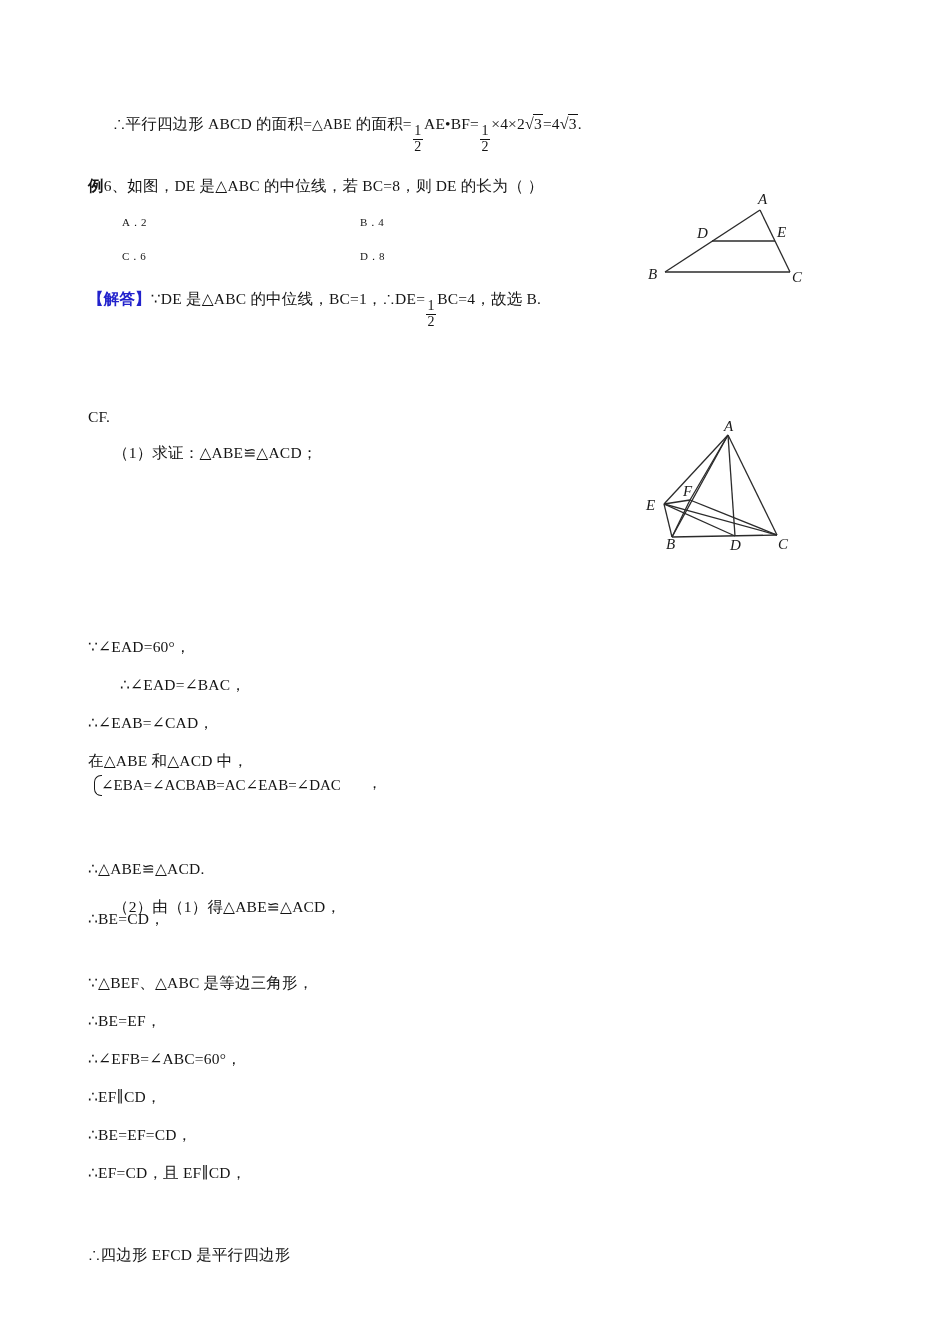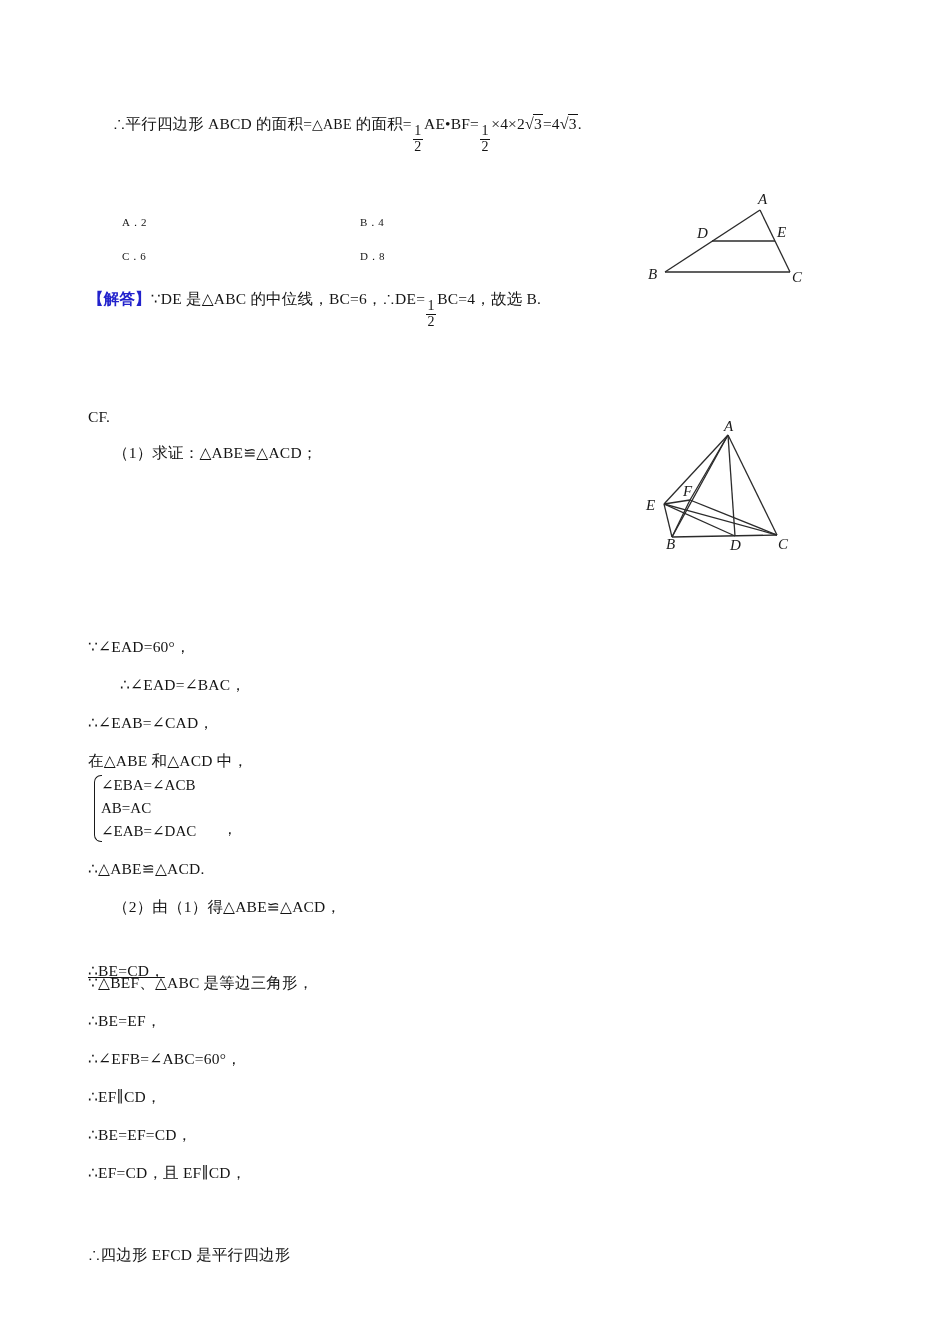--- a/index.html
+++ b/index.html
@@ -86,21 +86,21 @@
     content: "";
     position: absolute;
     left: 6px; top: 1px; bottom: 1px;
     width: 7px;
     border: 1.3px solid #1a1a1a;
     border-right: none;
     border-radius: 7px 0 0 7px;
   }
   .sysrows {
     display: flex;
-    flex-direction: column;
+    flex-direction: row;
     justify-content: center;
     font-size: 15px;
     line-height: 23px;
   }
   .sysrows .r { white-space: nowrap; }
   .syscomma {
     align-self: flex-end;
     padding-bottom: 4px;
     padding-left: 26px;
     font-size: 15px;
@@ -124,36 +124,39 @@
   <div class="line ind2" style="top:113px;">
     <span>∴平行四边形 ABCD 的面积=</span><span class="tri">△ABE</span><span> 的面积=</span><span class="frac">
         <span class="num">1</span>
         <span class="den">2</span>
       </span><span>AE•BF=</span><span class="frac">
         <span class="num">1</span>
         <span class="den">2</span>
       </span><span>×4×2</span><span class="radic"><span class="rsym">√</span><span class="rbody">3</span></span><span>=4</span><span class="radic"><span class="rsym">√</span><span class="rbody">3</span></span><span>.</span>
   </div>
 
+  <div class="line ind1" style="top:175px;">
+    <span class="bold">例</span><span>6、</span><span>如图，DE 是△ABC 的中位线，若 BC=8，则 DE 的长为（      ）</span>
+  </div>
 
   <div class="optrow ind3" style="top:211px;">
     <span>A．</span><span>2</span>
   </div>
   <div class="optrow" style="top:211px; left:360px;">
     <span>B．</span><span>4</span>
   </div>
   <div class="optrow ind3" style="top:245px;">
     <span>C．</span><span>6</span>
   </div>
   <div class="optrow" style="top:245px; left:360px;">
     <span>D．</span><span>8</span>
   </div>
 
   <div class="line ind1" style="top:288px;">
-    <span class="ans">【解答】</span><span>∵DE 是△ABC 的中位线，BC=6，∴DE=</span><span class="frac">
+    <span class="ans">【解答】</span><span>∵DE 是△ABC 的中位线，BC=1，∴DE=</span><span class="frac">
         <span class="num">1</span>
         <span class="den">2</span>
       </span><span>BC=4，故选 B.</span>
   </div>
 
   <div class="fig" style="left:640px; top:182px;">
     <svg width="180" height="105" viewBox="0 0 180 105">
       <g stroke="#2b2b2b" stroke-width="1.3" fill="none">
         <line x1="120" y1="28" x2="25" y2="90"></line>
         <line x1="120" y1="28" x2="150" y2="90"></line>
@@ -211,21 +214,21 @@
     <div class="sysrows">
       <div class="r">∠EBA=∠ACB</div>
       <div class="r">AB=AC</div>
       <div class="r">∠EAB=∠DAC</div>
     </div>
     <div class="syscomma">，</div>
   </div>
 
   <div class="line ind1" style="top:858px;">∴△ABE≌△ACD.</div>
   <div class="line ind2" style="top:896px;">（2）由（1）得△ABE≌△ACD，</div>
-  <div class="line ind1" style="top:960px;text-decoration:underline;">∴BE=CD，</div>
+  <div class="line ind1" style="top:908px;">∴BE=CD，</div>
   <div class="line ind1" style="top:972px;">∵△BEF、△ABC 是等边三角形，</div>
   <div class="line ind1" style="top:1010px;">∴BE=EF，</div>
   <div class="line ind1" style="top:1048px;">∴∠EFB=∠ABC=60°，</div>
   <div class="line ind1" style="top:1086px;">∴EF∥CD，</div>
   <div class="line ind1" style="top:1124px;">∴BE=EF=CD，</div>
   <div class="line ind1" style="top:1162px;">∴EF=CD，且 EF∥CD，</div>
   <div class="line ind1" style="top:1244px;">∴四边形 EFCD 是平行四边形</div>
 
 </div>
 

